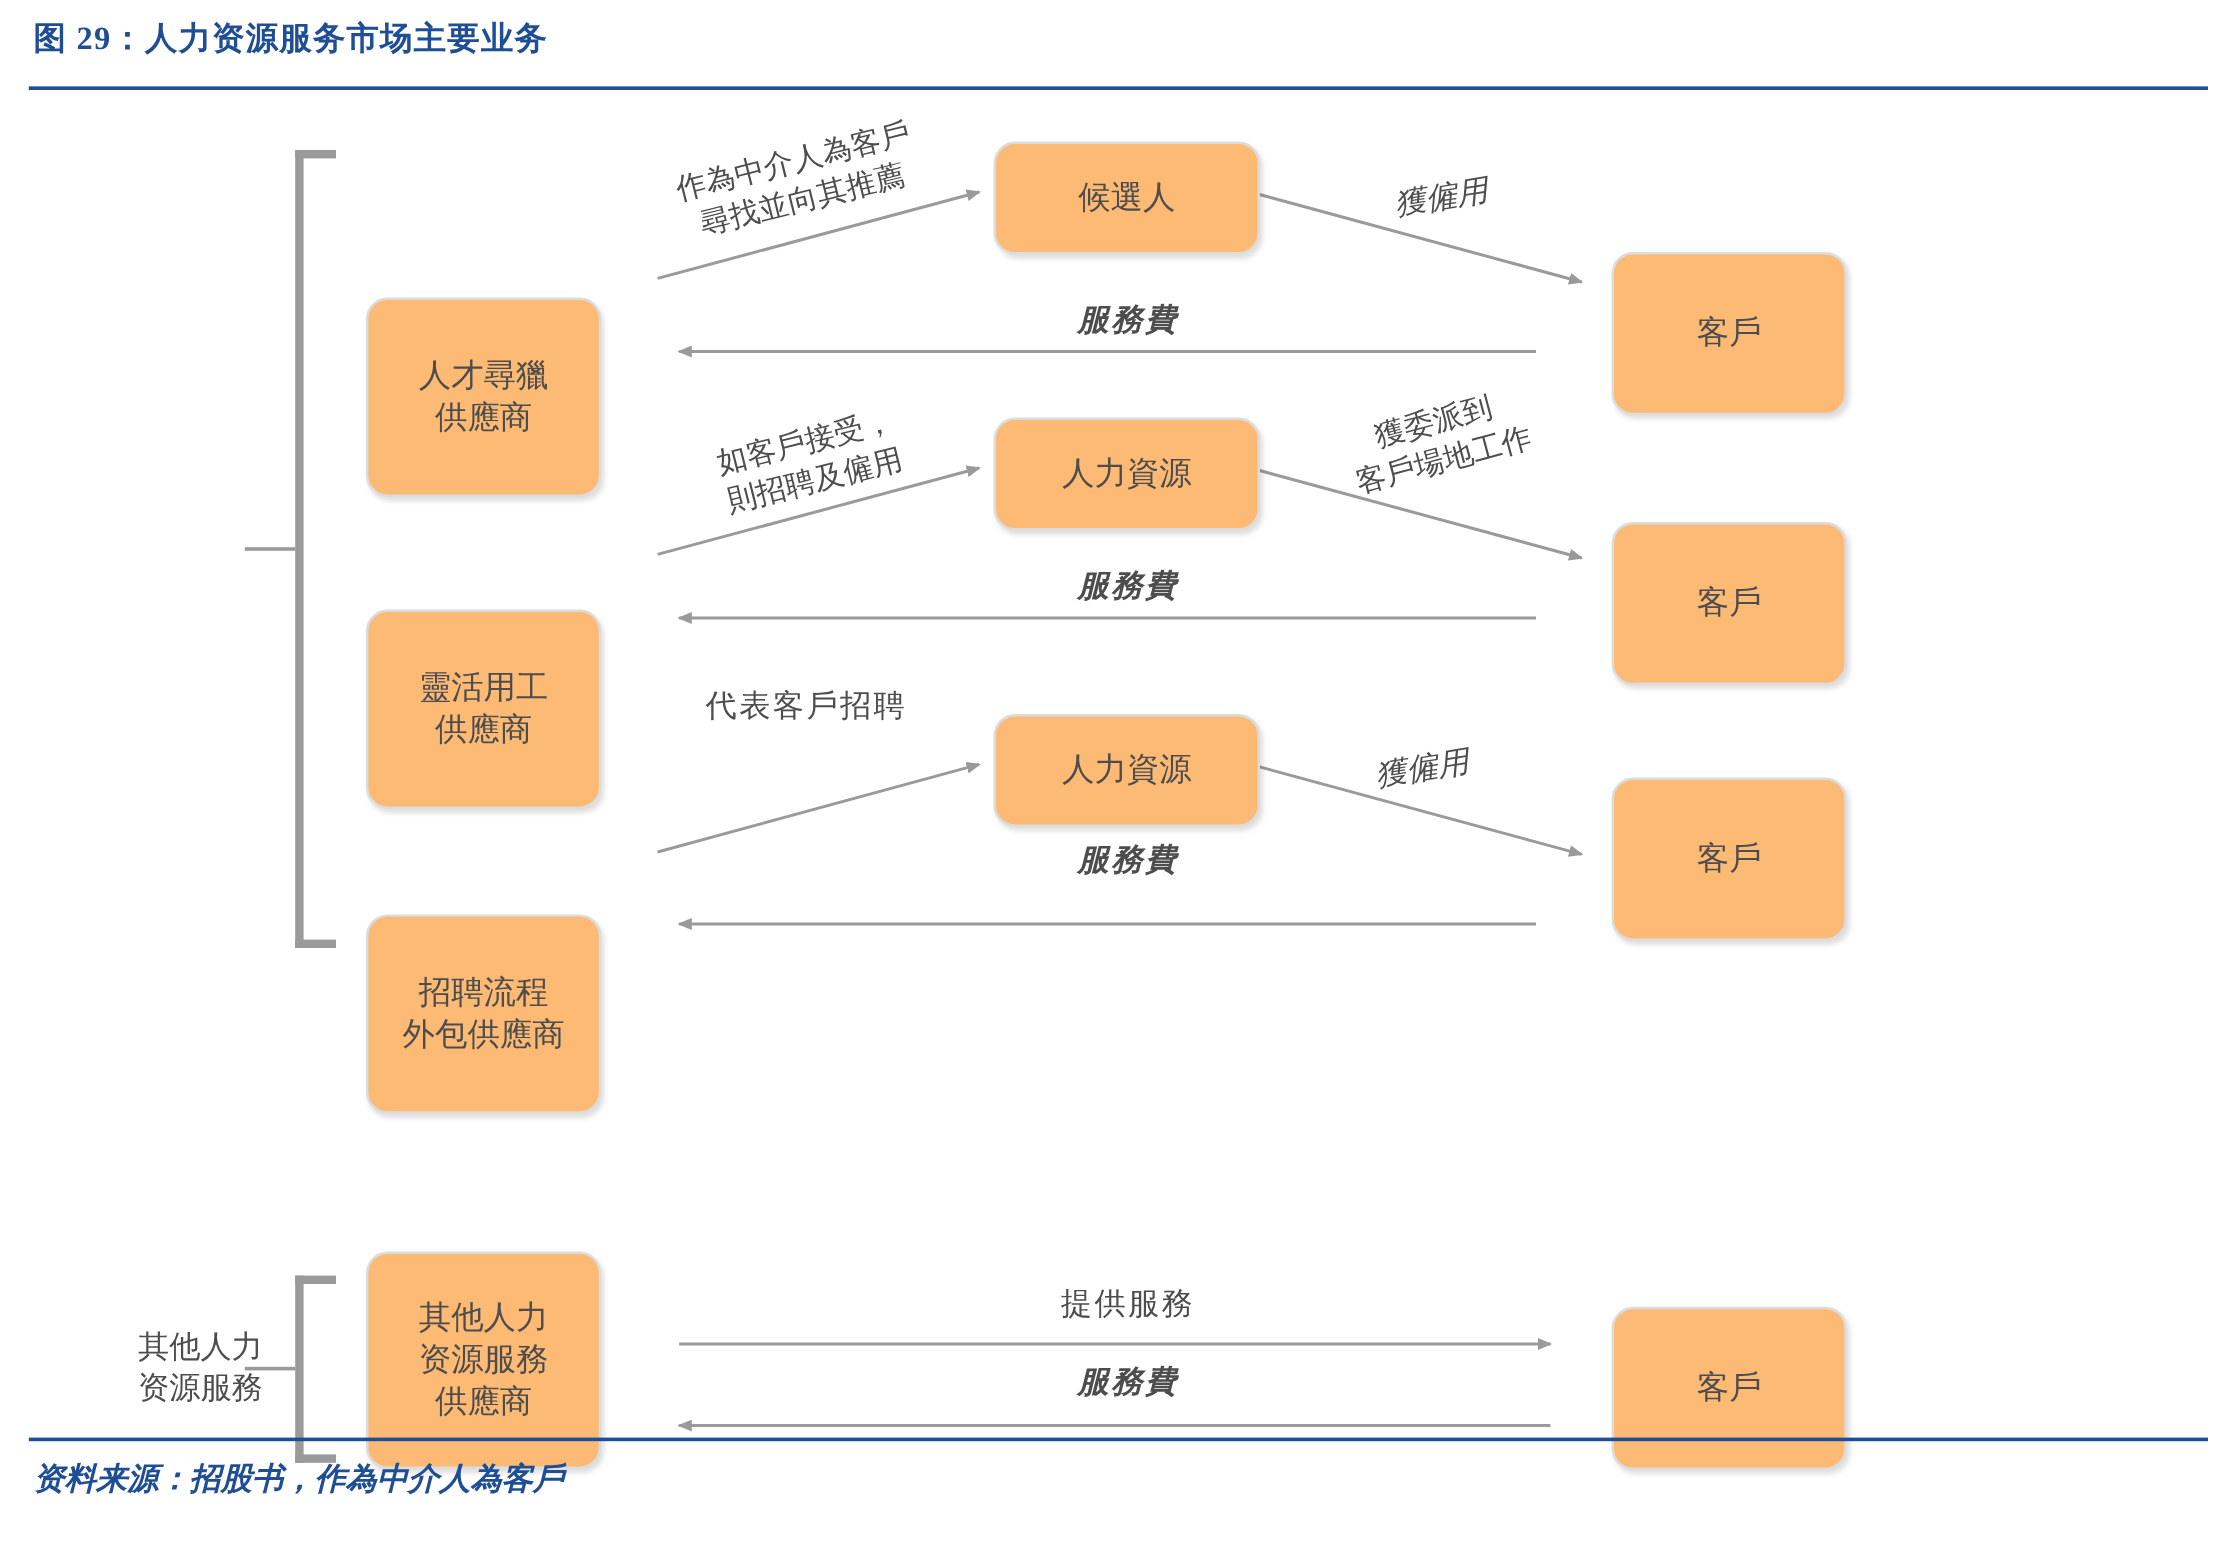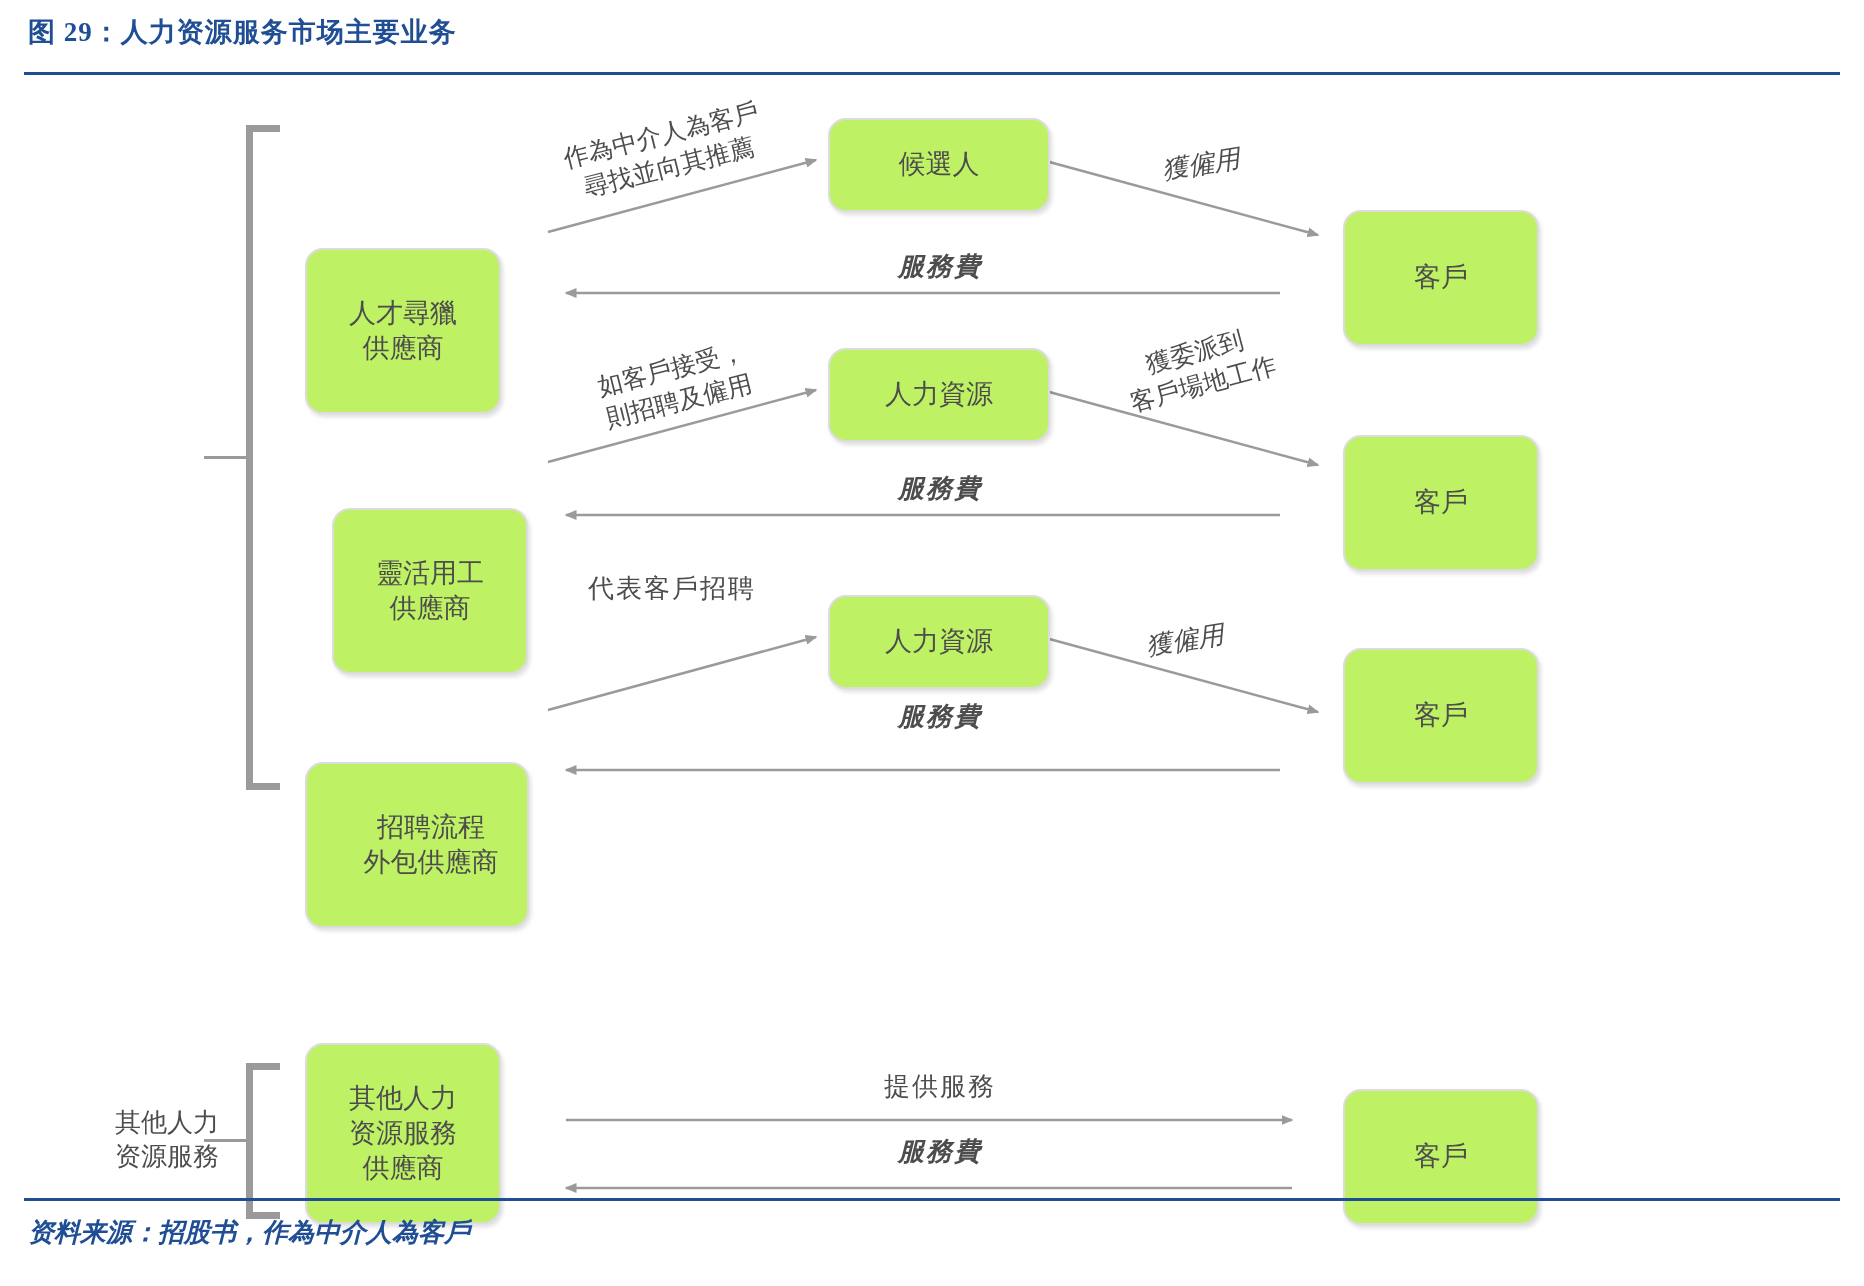--- a/index.html
+++ b/index.html
@@ -28,21 +28,21 @@
   .source{
     position:absolute;left:28px;top:1215px;
     font-size:26px;font-style:italic;font-weight:bold;color:#1f4e95;
     white-space:nowrap;
     font-family:"Liberation Serif","DejaVu Serif",serif;
   }
 
   
   .box{
     position:absolute;
-    background:#bef264;
+    background:#fdba74;
     border:2px solid #dcdcdc;
     border-radius:18px;
     box-shadow:2px 3px 4px rgba(0,0,0,.13);
     display:flex;align-items:center;justify-content:center;
     text-align:center;
     color:#4d4d4d;
     font-size:27px;line-height:1.30;
     font-family:"Liberation Serif","DejaVu Serif",serif;
     white-space:pre-line;
   }
@@ -118,24 +118,24 @@
     <div class="t"></div>
     <div class="b"></div>
     <div class="stem"></div>
   </div>
   <div class="grp-label" style="left:92px;top:1106px;width:150px;">其他人力
 资源服務</div>
 
   <div class="box" style="left:305px;top:248px;width:192px;height:162px;">人才尋獵
 供應商</div>
 
-  <div class="box" style="left:305px;top:508px;width:192px;height:162px;margin-left:27px;">靈活用工
+  <div class="box" style="left:305px;top:508px;width:192px;height:162px;">靈活用工
 供應商</div>
 
-  <div class="box" style="left:305px;top:762px;width:192px;height:162px;padding-left:28px;">招聘流程
+  <div class="box" style="left:305px;top:762px;width:192px;height:162px;">招聘流程
 外包供應商</div>
 
   <div class="box" style="left:305px;top:1043px;width:192px;height:177px;">其他人力
 资源服務
 供應商</div>
 
   <div class="box" style="left:828px;top:118px;width:218px;height:90px;">候選人</div>
 
   <div class="box" style="left:828px;top:348px;width:218px;height:90px;">人力資源</div>
 

